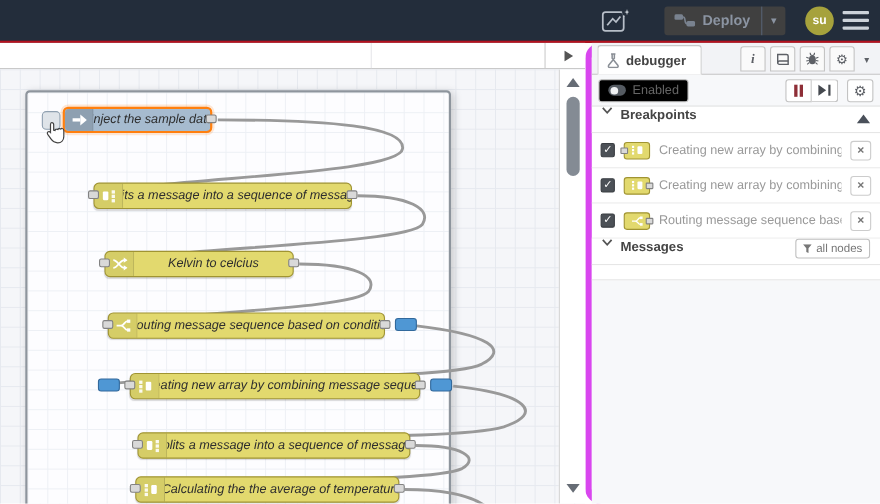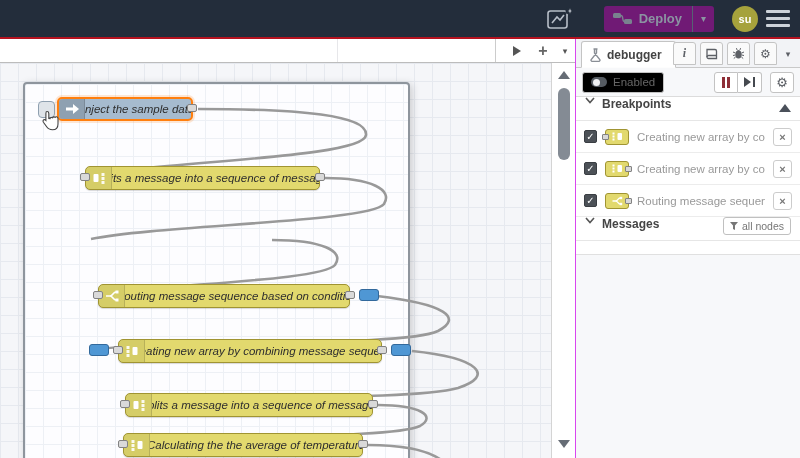--- a/index.html
+++ b/index.html
@@ -3,34 +3,34 @@
 <meta charset="utf-8">
 <style>
   * { margin:0; padding:0; box-sizing:border-box; }
   html,body { width:800px; height:458px; overflow:hidden; font-family:"Liberation Sans", sans-serif; background:#fff; }
   #app { position:relative; width:800px; height:458px; overflow:hidden; }
 
   
   .header { position:absolute; top:0; left:0; right:0; height:39px; background:#232d3b;
             border-bottom:2px solid #b5121f; display:flex; align-items:center; justify-content:flex-end; }
   .ai-btn { width:30px; height:26px; margin-right:30px; display:flex; align-items:center; justify-content:center; }
-  .deploy-btn { height:26px; background:#701a75; border-radius:3px; display:flex; align-items:center;
+  .deploy-btn { height:26px; background:#404040; border-radius:3px; display:flex; align-items:center;
                 padding:0 0 0 9px; margin-right:18px; cursor:default; }
   .deploy-btn .dlabel { color:#8b94a2; font-size:13px; font-weight:bold; margin:0 10px 0 7px; }
   .deploy-sep { width:1px; height:26px; background:#566173; }
   .deploy-caret { color:#8b94a2; font-size:10px; padding:0 8px; }
   .avatar { width:26px; height:26px; border-radius:50%; background:#a6a23c; color:#fff; font-size:11px;
             font-weight:bold; display:flex; align-items:center; justify-content:center; margin-right:8px; }
   .hamburger { width:24px; height:17px; display:flex; flex-direction:column; justify-content:space-between; margin-right:10px; }
   .hamburger span { display:block; height:3px; background:#ccd2d9; border-radius:1px; }
 
   
   .main { position:absolute; top:39px; left:0; right:0; bottom:0; display:flex; }
   .canvas-pane { position:relative; flex:1; background:#fff; overflow:hidden; }
-  .sidebar { width:225px; border-left:1px solid #d946ef; background:#fff; display:flex; flex-direction:column; }
+  .sidebar { width:268px; border-left:6px solid #d946ef; background:#fff; display:flex; flex-direction:column;border-radius:14px; }
 
   
   .flow-tabbar { position:relative; height:24px; background:#fff; border-bottom:1px solid #bcbcbc; }
   .tab-sep-faint { position:absolute; left:337px; top:0; bottom:0; width:1px; background:#e7e7ea; }
   .tab-sep { position:absolute; left:495px; top:0; bottom:0; width:1px; background:#cccccc; }
   .tb-btn { position:absolute; top:0; width:24px; height:23px; display:flex; align-items:center; justify-content:center;
             color:#555; font-size:11px; }
   .tb-play { left:505px; }
   .tb-add { left:531px; font-size:16px; font-weight:bold; color:#666; }
   .tb-list { left:553px; font-size:9px; }
@@ -212,20 +212,33 @@
               <rect x="9.5" y="2" width="3" height="3" fill="#fff" opacity="0.9"></rect>
               <rect x="9.5" y="6" width="3" height="3" fill="#fff" opacity="0.9"></rect>
               <rect x="9.5" y="10" width="3" height="3" fill="#fff" opacity="0.9"></rect>
             </svg>
           </div>
           <div class="nlabel">Splits a message into a sequence of messages.</div>
           <div class="port in"></div>
           <div class="port out"></div>
         </div>
 
+        <div class="node change" style="left:95px; top:165px; width:172px;">
+          <div class="nicon">
+            <svg width="14" height="14" viewBox="0 0 14 14">
+              <path d="M1 3.5 C5 3.5 7 10.5 11 10.5" fill="none" stroke="#fff" stroke-width="1.7"></path>
+              <path d="M1 10.5 C5 10.5 7 3.5 11 3.5" fill="none" stroke="#fff" stroke-width="1.7"></path>
+              <path d="M10.5 1.2 L14 3.5 L10.5 5.8 Z" fill="#fff"></path>
+              <path d="M10.5 8.2 L14 10.5 L10.5 12.8 Z" fill="#fff"></path>
+            </svg>
+          </div>
+          <div class="nlabel">Kelvin to celcius</div>
+          <div class="port in"></div>
+          <div class="port out"></div>
+        </div>
 
         <div class="node switch" style="left:98px; top:221px; width:252px;">
           <div class="nicon">
             <svg width="14" height="14" viewBox="0 0 14 14">
               <path d="M1 7 L5 7 M5 7 C8 7 8 3 11 3 M5 7 C8 7 8 11 11 11" fill="none" stroke="#fff" stroke-width="1.6"></path>
               <rect x="10.5" y="1.5" width="3" height="3" fill="#fff"></rect>
               <rect x="10.5" y="9.5" width="3" height="3" fill="#fff"></rect>
             </svg>
           </div>
           <div class="nlabel">Routing message sequence based on condition</div>

